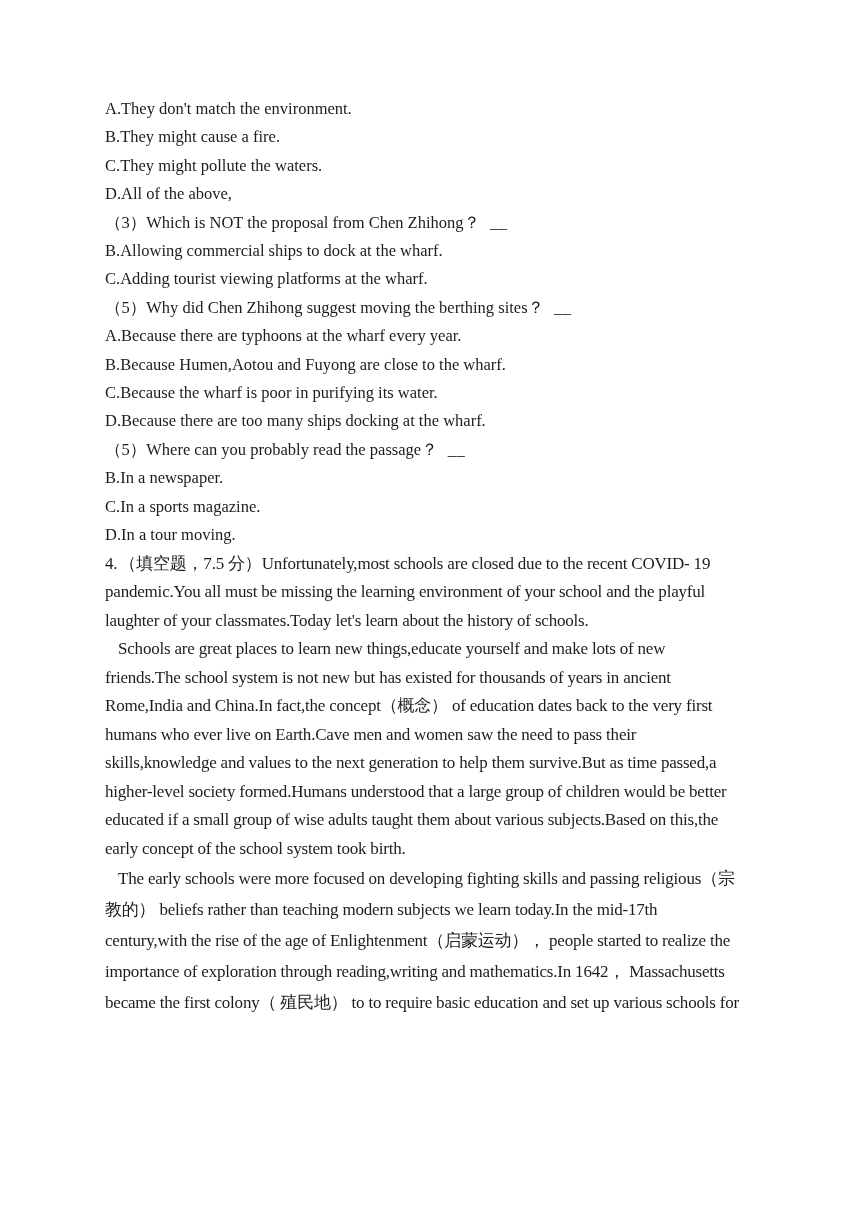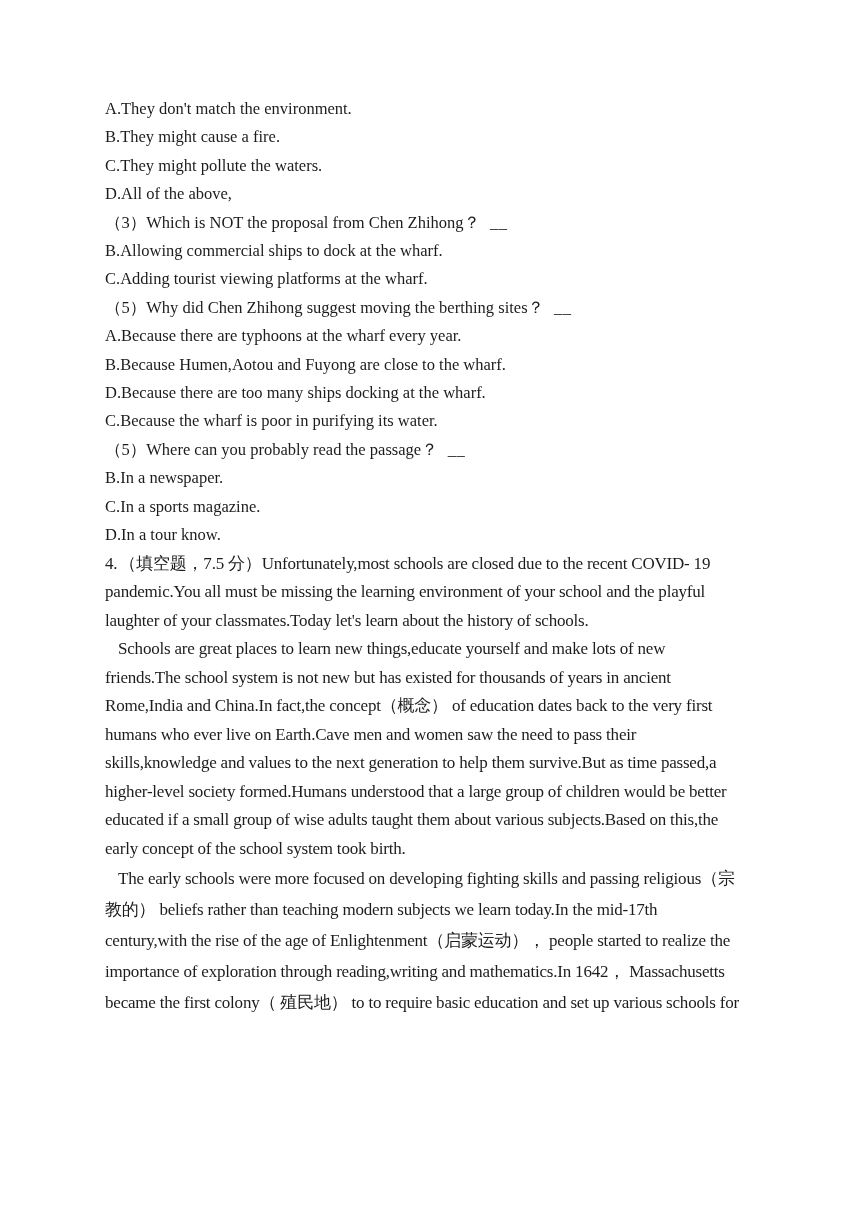--- a/index.html
+++ b/index.html
@@ -70,27 +70,27 @@
     <div class="line">C.They might pollute the waters.</div>
     <div class="line">D.All of the above,</div>
 
     <div class="line stem"><span>（3）Which is NOT the proposal from Chen Zhihong？</span><span class="blank">__</span></div>
     <div class="line">B.Allowing commercial ships to dock at the wharf.</div>
     <div class="line">C.Adding tourist viewing platforms at the wharf.</div>
 
     <div class="line stem"><span>（5）Why did Chen Zhihong suggest moving the berthing sites？</span><span class="blank">__</span></div>
     <div class="line">A.Because there are typhoons at the wharf every year.</div>
     <div class="line">B.Because Humen,Aotou and Fuyong are close to the wharf.</div>
+    <div class="line">C.Because the wharf is poor in purifying its water.</div>
     <div class="line">D.Because there are too many ships docking at the wharf.</div>
-    <div class="line">C.Because the wharf is poor in purifying its water.</div>
 
     <div class="line stem"><span>（5）Where can you probably read the passage？</span><span class="blank">__</span></div>
     <div class="line">B.In a newspaper.</div>
     <div class="line">C.In a sports magazine.</div>
-    <div class="line">D.In a tour know.</div>
+    <div class="line">D.In a tour moving.</div>
 
   </section>
 
   <section class="sec2">
 
     <p><span class="qnum">4.</span><span class="qtype">（填空题，7.5 分）</span><span>Unfortunately,most schools are closed due to the recent COVID- 19<br>pandemic.You all must be missing the learning environment of your school and the playful<br>laughter of your classmates.Today let's learn about the history of schools.</span></p>
 
     <p class="indent"><span>Schools are great places to learn new things,educate yourself and make lots of new<br>friends.The school system is not new but has existed for thousands of years in ancient<br>Rome,India and China.In fact,the concept（概念） of education dates back to the very first<br>humans who ever live on Earth.Cave men and women saw the need to pass their<br>skills,knowledge and values to the next generation to help them survive.But as time passed,a<br>higher-level society formed.Humans understood that a large group of children would be better<br>educated if a small group of wise adults taught them about various subjects.Based on this,the<br>early concept of the school system took birth.</span></p>
 
     <p class="indent para3"><span>The early schools were more focused on developing fighting skills and passing religious（宗<br>教的） beliefs rather than teaching modern subjects we learn today.In the mid-17th<br>century,with the rise of the age of Enlightenment（启蒙运动）， people started to realize the<br>importance of exploration through reading,writing and mathematics.In 1642， Massachusetts<br>became the first colony（ 殖民地） to to require basic education and set up various schools for</span></p>

